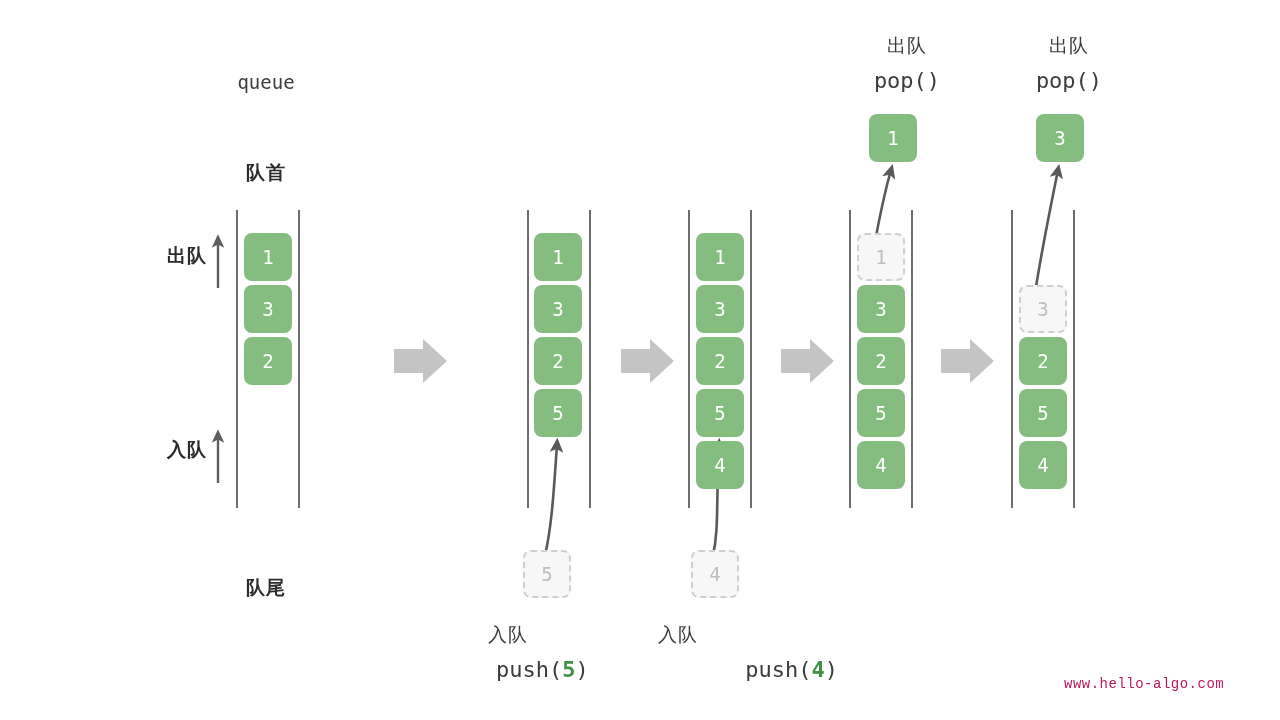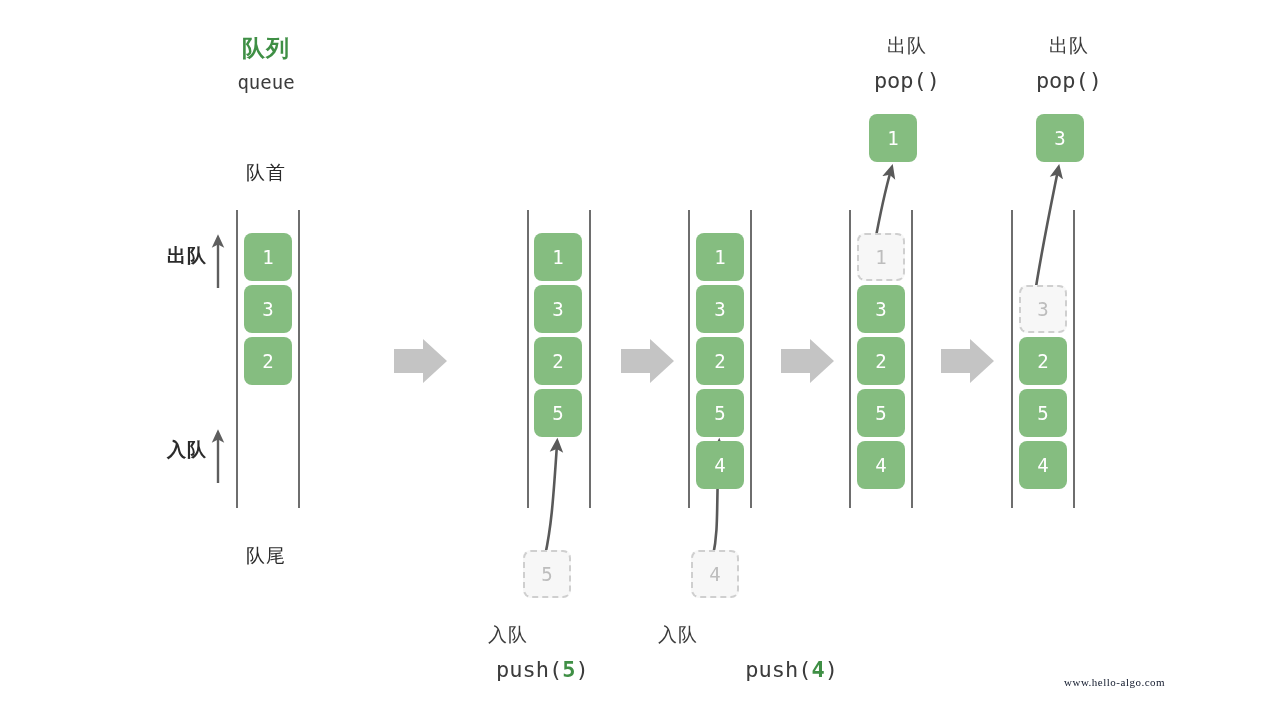--- a/index.html
+++ b/index.html
@@ -37,21 +37,21 @@
     color: #3f8f45;
     letter-spacing: 1px;
   }
   .title-en {
     font-family: "DejaVu Sans Mono", monospace;
     font-size: 19px;
     color: #3c3c3c;
   }
   .end-label {
     font-size: 19px;
-    font-weight: normal;
+    font-weight: bold;
     color: #2b2b2b;
     letter-spacing: 1px;
   }
   .side-label {
     font-size: 19px;
     font-weight: bold;
     color: #2b2b2b;
     letter-spacing: 1px;
   }
   .op-cn {
@@ -63,23 +63,23 @@
     font-family: "DejaVu Sans Mono", monospace;
     font-size: 22px;
     color: #3c3c3c;
   }
   .op-code .arg {
     color: #3f8f45;
     font-weight: bold;
   }
   .watermark {
     position: absolute;
-    font-family: Liberation Serif, serif;
-    font-size: 11px;
-    color: #0f172a;
+    font-family: Liberation Mono, monospace;
+    font-size: 14px;
+    color: #be185d;
     letter-spacing: 0.5px;
     white-space: pre;
   }
 
   
   .cell {
     position: absolute;
     width: 48px;
     height: 48px;
     border-radius: 8px;
@@ -145,25 +145,24 @@
     <g stroke="#595959" stroke-width="2.6" fill="none">
       <path d="M545,556 C551,528 553,505 557,444" marker-end="url(#mhead)"></path>
       <path d="M713,556 C719,528 716,505 719,444" marker-end="url(#mhead)"></path>
 
       <path d="M874,247 C879,220 883,198 891,170" marker-end="url(#mhead)"></path>
 
       <path d="M1034,300 C1040,258 1050,210 1058,170" marker-end="url(#mhead)"></path>
     </g>
   </svg>
 
-  <div class="lbl title-cn" style="left:206px; top:33px; width:120px;">队列</div>
   <div class="lbl title-en" style="left:206px; top:71px; width:120px;text-align:center;">queue</div>
 
   <div class="lbl end-label" style="left:206px; top:160px; width:120px;">队首</div>
-  <div class="lbl end-label" style="left:206px; top:543px; width:120px;">队尾</div>
+  <div class="lbl end-label" style="left:206px; top:575px; width:120px;">队尾</div>
 
   <div class="lbl side-label" style="left:141px; top:243px; width:66px; text-align:right;">出队</div>
   <div class="lbl side-label" style="left:141px; top:437px; width:66px; text-align:right;">入队</div>
 
   <div>
     <div class="cell" style="left:244px; top:233px;">1</div>
     <div class="cell" style="left:244px; top:285px;">3</div>
     <div class="cell" style="left:244px; top:337px;">2</div>
   </div>
 

